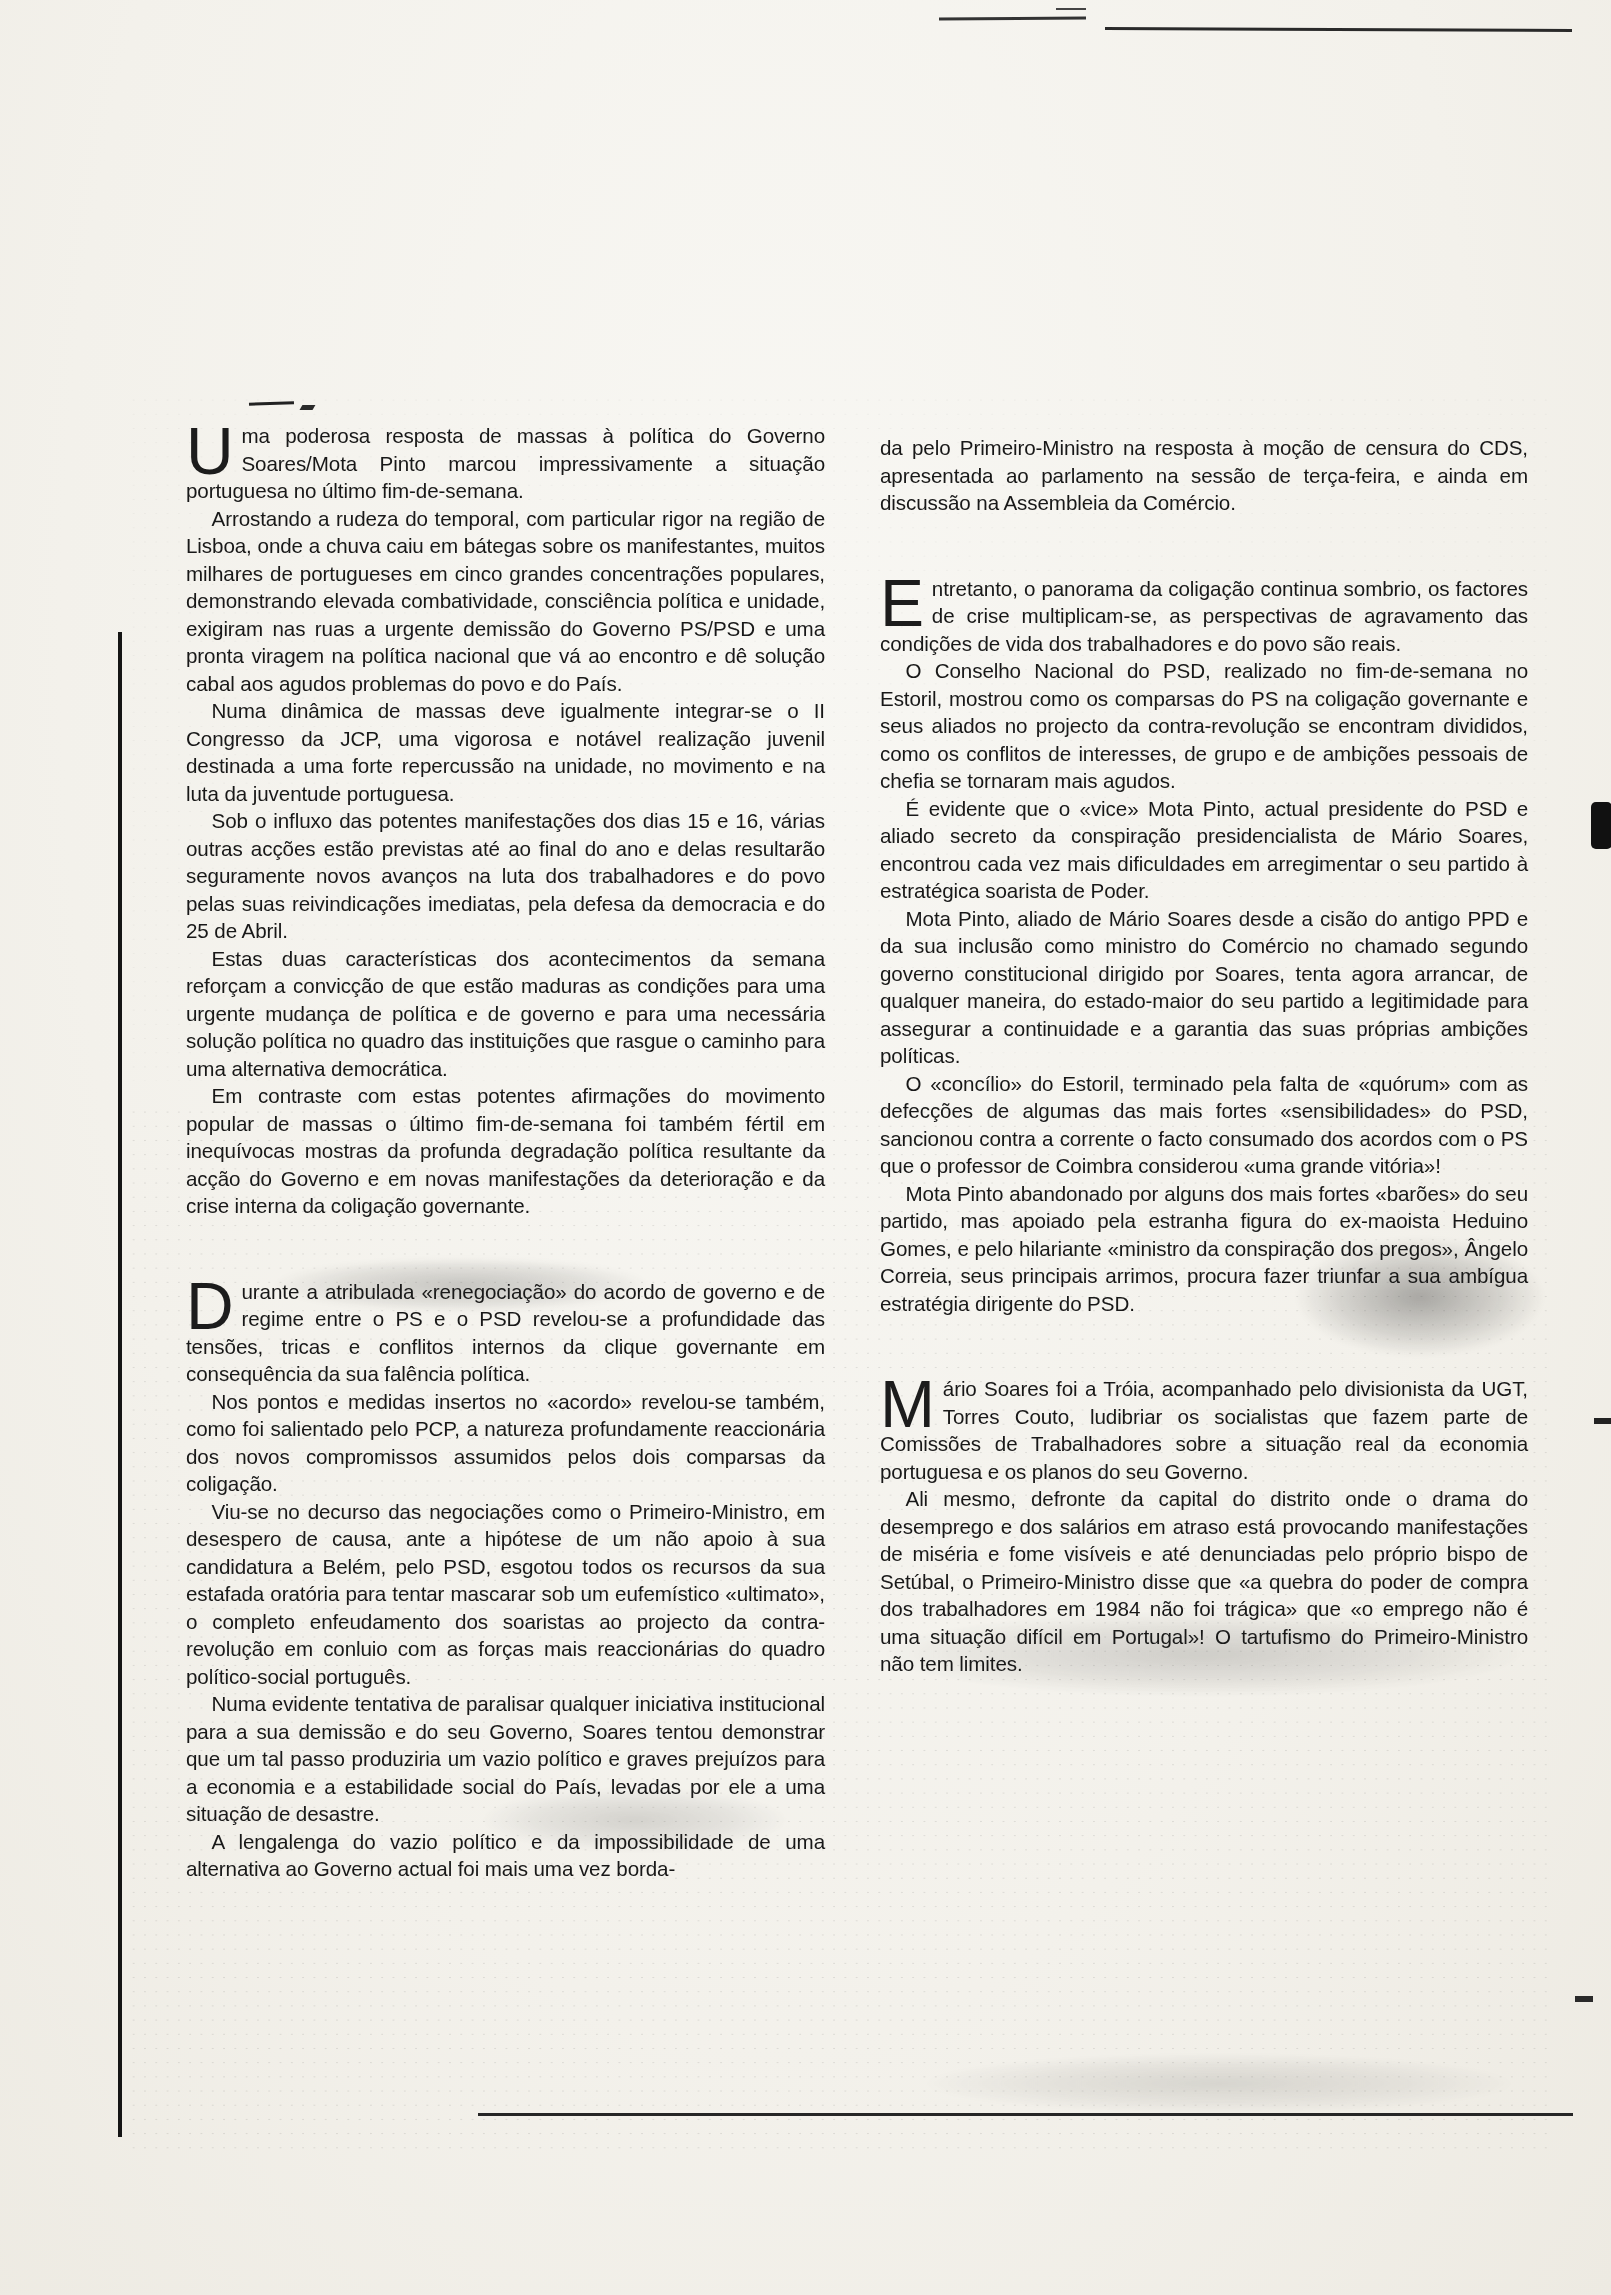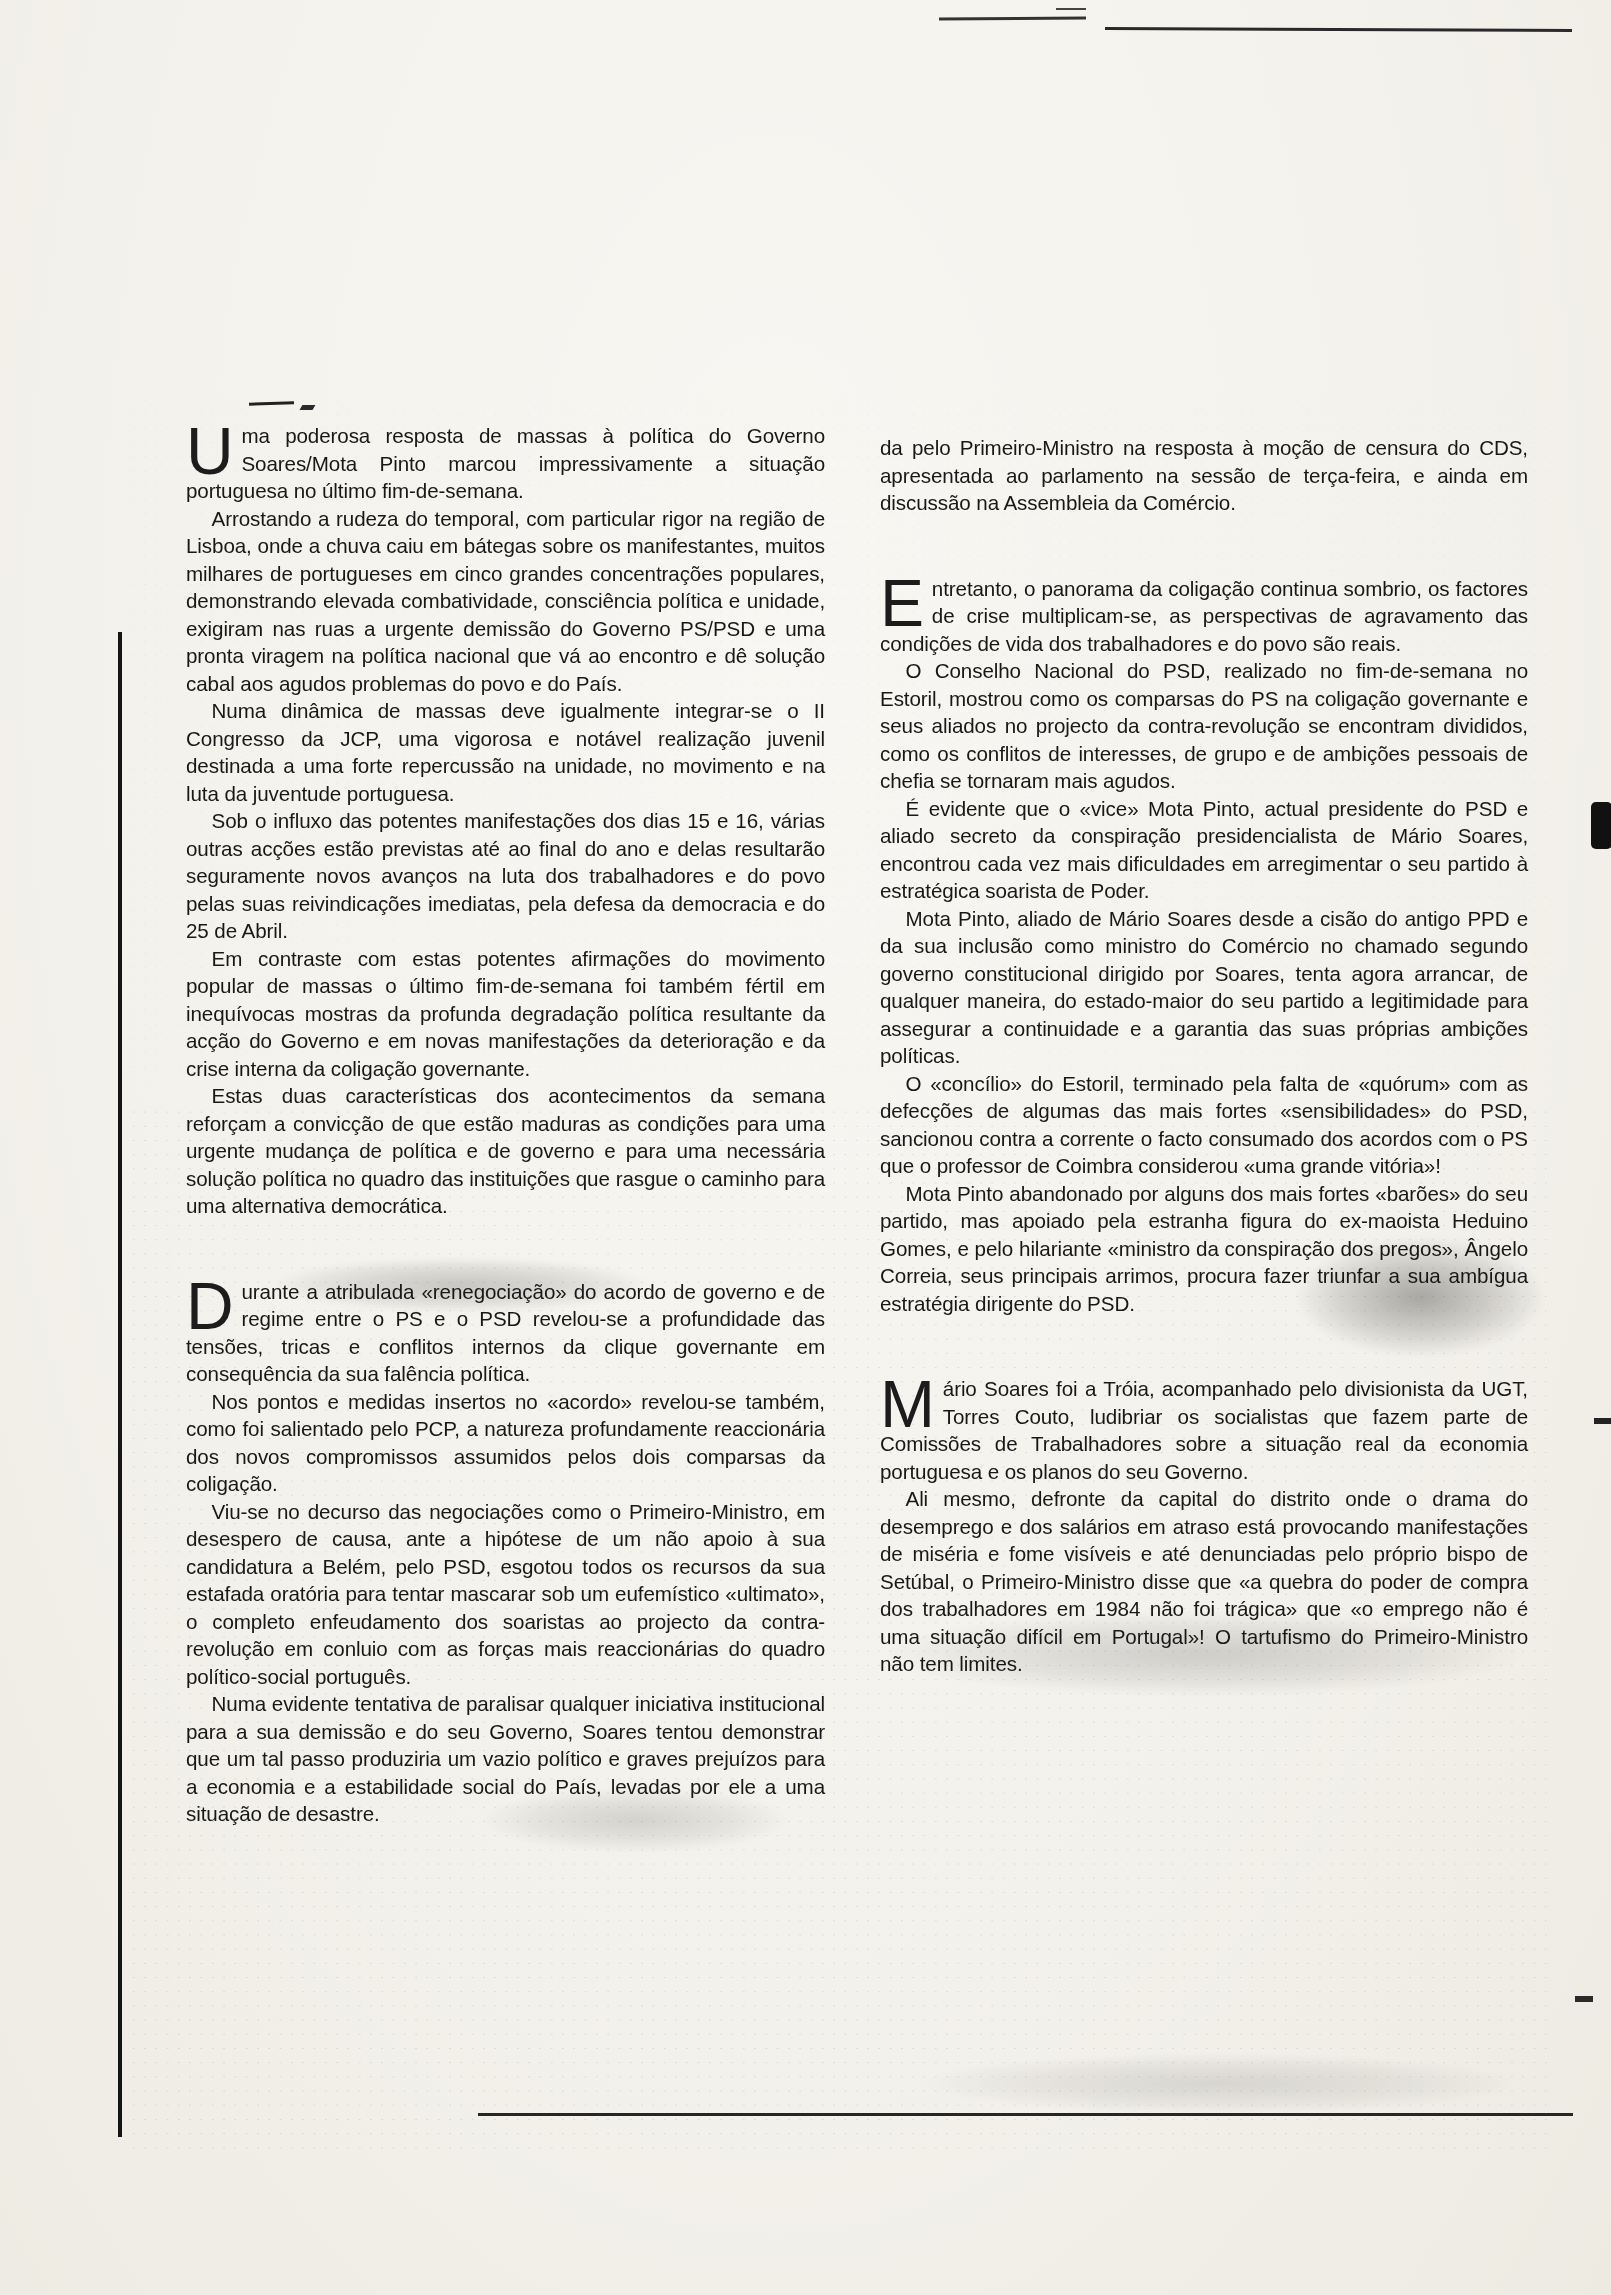--- a/index.html
+++ b/index.html
@@ -86,30 +86,31 @@
   <div class="artifact bottom-rule"></div>
 
   <div class="column left">
     <section class="sec">
       <p class="para lead">
         <span class="dropcap">U</span><span>ma poderosa resposta de massas à política do Governo Soares/Mota Pinto marcou impressivamente a situação portuguesa no último fim-de-semana.</span>
       </p>
       <p class="para">Arrostando a rudeza do temporal, com particular rigor na região de Lisboa, onde a chuva caiu em bátegas sobre os manifestantes, muitos milhares de portugueses em cinco grandes concentrações populares, demonstrando elevada combatividade, consciência política e unidade, exigiram nas ruas a urgente demissão do Governo PS/PSD e uma pronta viragem na política nacional que vá ao encontro e dê solução cabal aos agudos problemas do povo e do País.</p>
       <p class="para">Numa dinâmica de massas deve igualmente integrar-se o II Congresso da JCP, uma vigorosa e notável realização juvenil destinada a uma forte repercussão na unidade, no movimento e na luta da juventude portuguesa.</p>
       <p class="para">Sob o influxo das potentes manifestações dos dias 15 e 16, várias outras acções estão previstas até ao final do ano e delas resultarão seguramente novos avanços na luta dos trabalhadores e do povo pelas suas reivindicações imediatas, pela defesa da democracia e do 25 de Abril.</p>
+      <p class="para">Estas duas características dos acontecimentos da semana reforçam a convicção de que estão maduras as condições para uma urgente mudança de política e de governo e para uma necessária solução política no quadro das instituições que rasgue o caminho para uma alternativa democrática.</p>
       <p class="para">Em contraste com estas potentes afirmações do movimento popular de massas o último fim-de-semana foi também fértil em inequívocas mostras da profunda degradação política resultante da acção do Governo e em novas manifestações da deterioração e da crise interna da coligação governante.</p>
-      <p class="para">Estas duas características dos acontecimentos da semana reforçam a convicção de que estão maduras as condições para uma urgente mudança de política e de governo e para uma necessária solução política no quadro das instituições que rasgue o caminho para uma alternativa democrática.</p>
     </section>
     <section class="sec">
       <p class="para lead">
         <span class="dropcap">D</span><span>urante a atribulada «renegociação» do acordo de governo e de regime entre o PS e o PSD revelou-se a profundidade das tensões, tricas e conflitos internos da clique governante em consequência da sua falência política.</span>
       </p>
       <p class="para">Nos pontos e medidas insertos no «acordo» revelou-se também, como foi salientado pelo PCP, a natureza profundamente reaccionária dos novos compromissos assumidos pelos dois comparsas da coligação.</p>
       <p class="para">Viu-se no decurso das negociações como o Primeiro-Ministro, em desespero de causa, ante a hipótese de um não apoio à sua candidatura a Belém, pelo PSD, esgotou todos os recursos da sua estafada oratória para tentar mascarar sob um eufemístico «ultimato», o completo enfeudamento dos soaristas ao projecto da contra-revolução em conluio com as forças mais reaccionárias do quadro político-social português.</p>
       <p class="para">Numa evidente tentativa de paralisar qualquer iniciativa institucional para a sua demissão e do seu Governo, Soares tentou demonstrar que um tal passo produziria um vazio político e graves prejuízos para a economia e a estabilidade social do País, levadas por ele a uma situação de desastre.</p>
+      <p class="para">A lengalenga do vazio político e da impossibilidade de uma alternativa ao Governo actual foi mais uma vez borda-</p>
     </section>
   </div>
 
   <div class="column right">
     <section class="sec">
       <p class="para noindent">da pelo Primeiro-Ministro na resposta à moção de censura do CDS, apresentada ao parlamento na sessão de terça-feira, e ainda em discussão na Assembleia da Comércio.</p>
     </section>
     <section class="sec">
       <p class="para lead">
         <span class="dropcap">E</span><span>ntretanto, o panorama da coligação continua sombrio, os factores de crise multiplicam-se, as perspectivas de agravamento das condições de vida dos trabalhadores e do povo são reais.</span>

